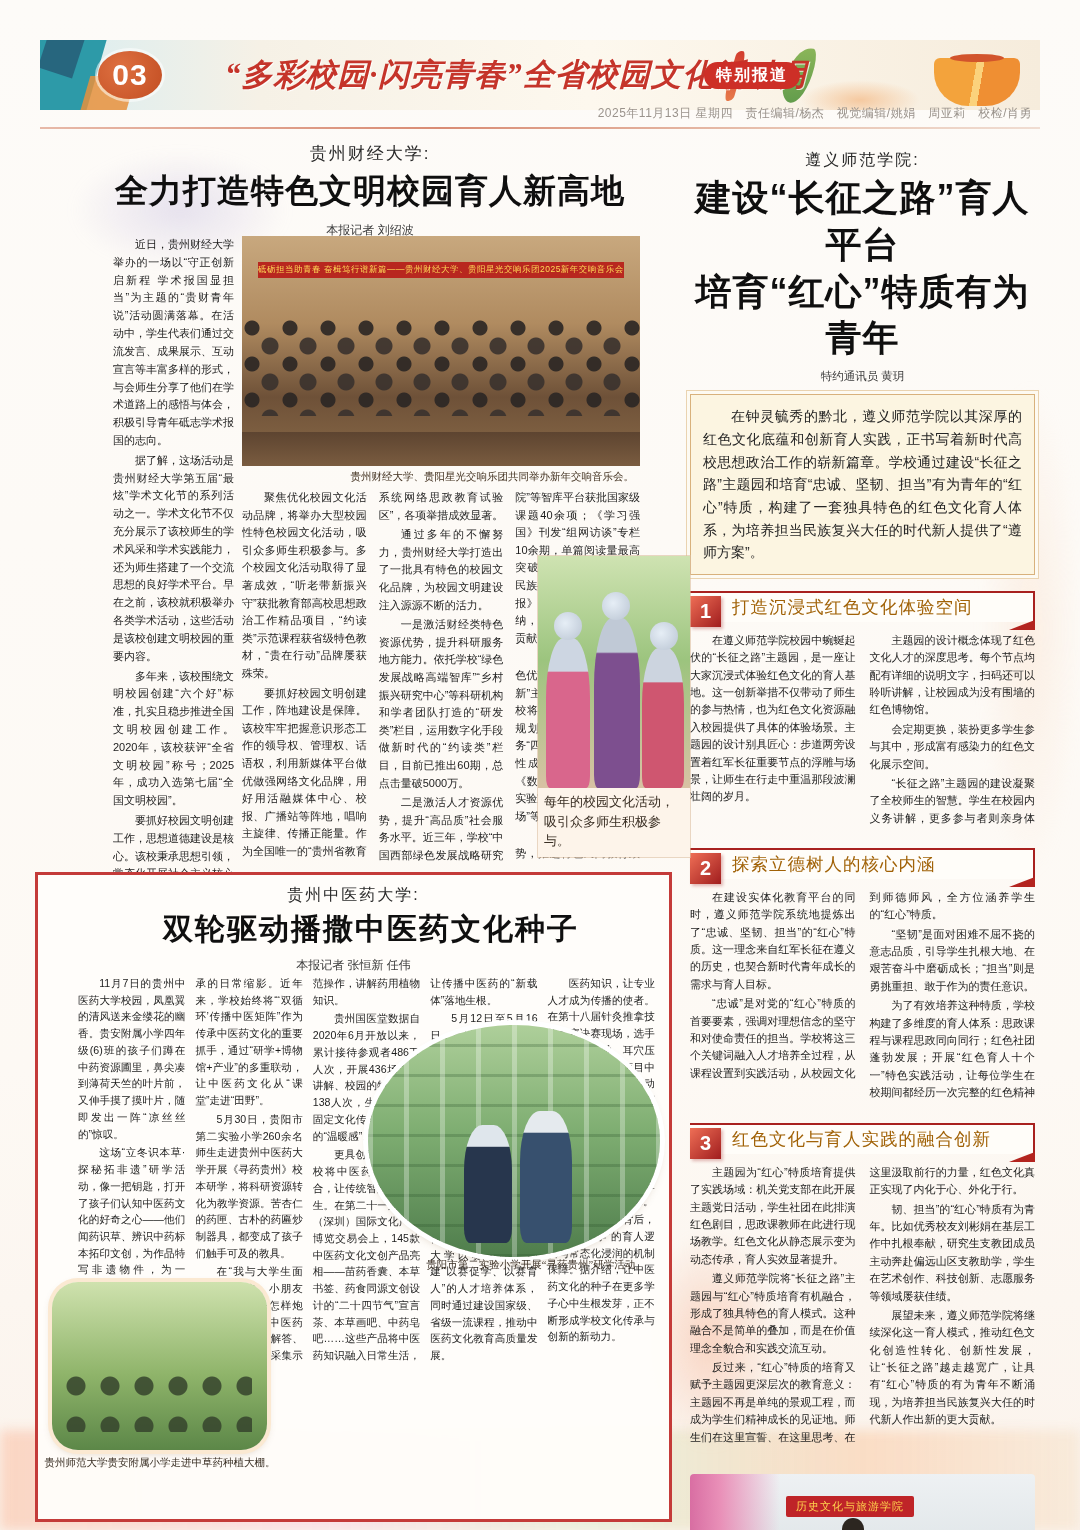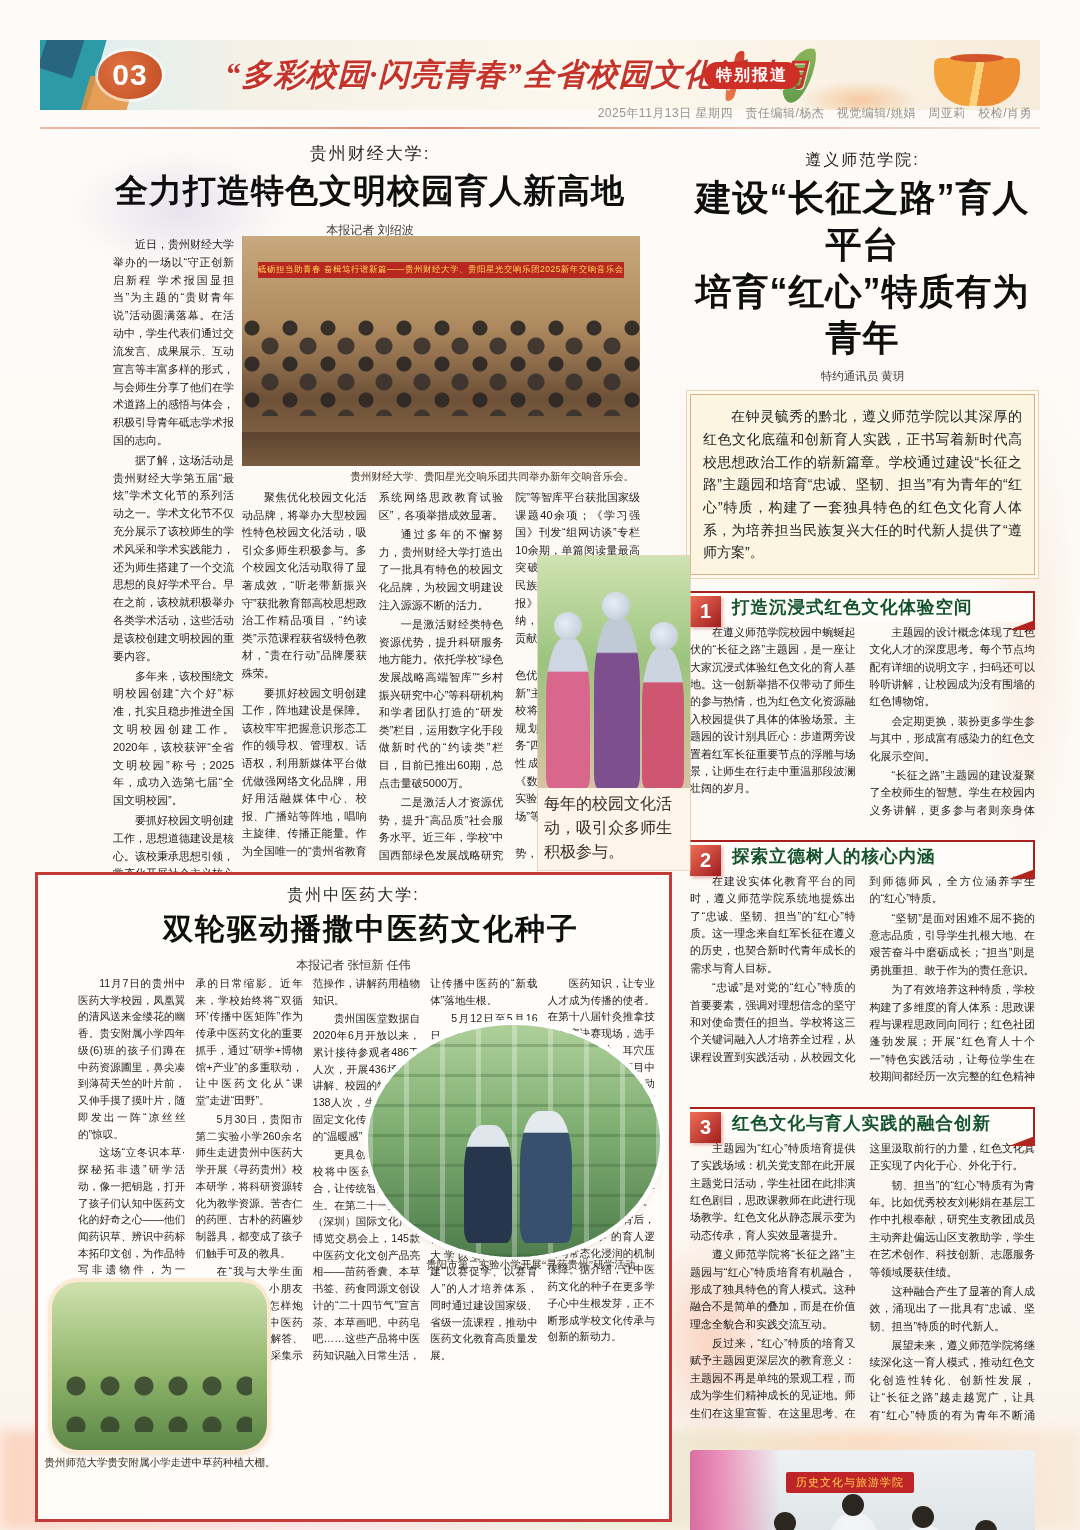--- a/index.html
+++ b/index.html
@@ -77,21 +77,21 @@
   .inset-girls { position:absolute; left:538px; top:556px; width:152px; z-index:4;
                  background:#fdf4ea; box-shadow:0 0 0 1px rgba(220,190,160,.6); }
   .ig-photo { width:100%; height:232px; position:relative; overflow:hidden;
               background:linear-gradient(180deg,#cfe3b2 0%,#9cc47e 45%,#d8c2a4 100%); }
   .ig-fig { position:absolute; bottom:0; border-radius:40% 40% 8% 8%; }
   .ig-f1 { left:8px;  width:44px; height:150px; background:linear-gradient(#cdd6e2 22%,#d9668c 23%); }
   .ig-f2 { left:56px; width:46px; height:170px; background:linear-gradient(#c0c9d6 20%,#7d4f8f 21%); }
   .ig-f3 { left:104px;width:42px; height:140px; background:linear-gradient(#ccd4df 24%,#cf5670 25%); }
   .ig-head { position:absolute; top:-26px; left:8px; width:28px; height:28px; border-radius:50%;
              background:radial-gradient(circle at 40% 40%, #e6eef6, #b9c4d2); }
-  .ig-cap { font-size:16px; color:#3a2f24; line-height:1.5; padding:4px 6px 6px; }
+  .ig-cap { font-size:13px; color:#3a2f24; line-height:1.5; padding:4px 6px 6px; }
 
   
   .article-c { position:absolute; left:35px; top:872px; width:637px; height:650px; z-index:2;
                border:3px solid #c43b39; background:rgba(255,253,250,.96); }
   .article-c .kicker { margin-top:10px; font-size:16px; }
   .article-c .headline { font-size:30px; letter-spacing:2px; margin-top:3px;padding-left:35px; }
   .article-c .byline { margin-top:7px; }
   .c-body { position:absolute; left:40px; top:100px; width:577px; height:538px;
             column-count:5; column-gap:10px; font-size:10.6px; line-height:1.58; overflow:hidden; }
   .photo-circle { position:absolute; left:368px; top:1025px; width:292px; height:232px; border-radius:50%;
@@ -125,24 +125,24 @@
                padding:10px 12px; font-size:14px; line-height:1.62; color:#242424; }
   .intro-box p { text-align:justify; text-indent:2em; }
   .sec { margin-top:16px; }
   .sec-head { position:relative; height:31px; display:flex; align-items:center;
               border-top:2px solid #a8211f; border-right:2px solid #a8211f; background:#fffdf9; }
   .sec-num { width:31px; height:31px; margin-right:11px; flex:none;
              background:linear-gradient(135deg,#ef6f56,#a01d1e); color:#fff;
              display:flex; align-items:center; justify-content:center;
              font-size:20px; font-weight:bold; transform:translateY(4px);
              box-shadow:2px 2px 3px rgba(160,30,30,.3); }
-  .sec-title { font-size:17.5px; font-weight:bold; color:#14532d; letter-spacing:1px; }
+  .sec-title { font-size:17.5px; font-weight:normal; color:#a16207; letter-spacing:1px; }
   .sec-head::after { content:""; position:absolute; right:-2px; bottom:-8px; width:0; height:0;
                      border-style:solid; border-width:0 0 10px 26px; border-color:transparent transparent #b3241f transparent; }
-  .sec-body { margin-top:2px; column-count:2; column-gap:14px; font-size:11px; line-height:1.58; overflow:hidden; }
+  .sec-body { margin-top:10px; column-count:2; column-gap:14px; font-size:11px; line-height:1.58; overflow:hidden; }
   .sec1 .sec-body { height:200px; } .sec2 .sec-body { height:218px; } .sec3 .sec-body { height:300px; }
   .photo-walk { position:relative; margin-top:10px; width:345px; height:202px; border-radius:4px; overflow:hidden;
       background:linear-gradient(180deg,#eef1f3 0%,#dfe5e8 40%,#c9d2d6 100%); }
   .pw-pink { position:absolute; left:-30px; top:0; width:120px; height:100%;
              background:linear-gradient(90deg,#c2307c,#e97fae 50%,transparent); opacity:.85; }
   .pw-banner { position:absolute; left:96px; top:22px; background:#bf2428; color:#ffd34d;
                font-size:11px; padding:3px 10px; letter-spacing:1px; border-radius:2px; }
   .pw-fig { position:absolute; bottom:0; border-radius:40% 40% 10% 10%;
             background:linear-gradient(#f2f4f6 20%,#e4e8ec 21%); box-shadow:inset 0 -30px 18px rgba(130,140,150,.25); }
   .pw-head { position:absolute; top:-20px; left:20%; width:22px; height:22px; border-radius:50%; background:#2c2620; }
@@ -297,21 +297,20 @@
     <section class="sec sec3">
       <div class="sec-head">
         <div class="sec-num">3</div>
         <div class="sec-title">红色文化与育人实践的融合创新</div>
       </div>
       <div class="sec-body bodytext">
           <p class="para">主题园为“红心”特质培育提供了实践场域：机关党支部在此开展主题党日活动，学生社团在此排演红色剧目，思政课教师在此进行现场教学。红色文化从静态展示变为动态传承，育人实效显著提升。</p>
           <p class="para">遵义师范学院将“长征之路”主题园与“红心”特质培育有机融合，形成了独具特色的育人模式。这种融合不是简单的叠加，而是在价值理念全貌合和实践交流互动。</p>
           <p class="para">反过来，“红心”特质的培育又赋予主题园更深层次的教育意义：主题园不再是单纯的景观工程，而成为学生们精神成长的见证地。师生们在这里宣誓、在这里思考、在这里汲取前行的力量，红色文化真正实现了内化于心、外化于行。</p>
           <p class="para">韧、担当”的“红心”特质有为青年。比如优秀校友刘彬娟在基层工作中扎根奉献，研究生支教团成员主动奔赴偏远山区支教助学，学生在艺术创作、科技创新、志愿服务等领域屡获佳绩。</p>
-          <p class="para">这种融合产生了显著的育人成效，涌现出了一批具有“忠诚、坚韧、担当”特质的时代新人。</p>
           <p class="para">展望未来，遵义师范学院将继续深化这一育人模式，推动红色文化创造性转化、创新性发展，让“长征之路”越走越宽广，让具有“红心”特质的有为青年不断涌现，为培养担当民族复兴大任的时代新人作出新的更大贡献。</p>
         </div>
     </section>
 
     <figure class="photo-walk">
       <div class="pw-pink"></div>
       <div class="pw-banner">历史文化与旅游学院</div>
       <div class="pw-fig pw-f1">
           <div class="pw-head"></div>
         </div>

